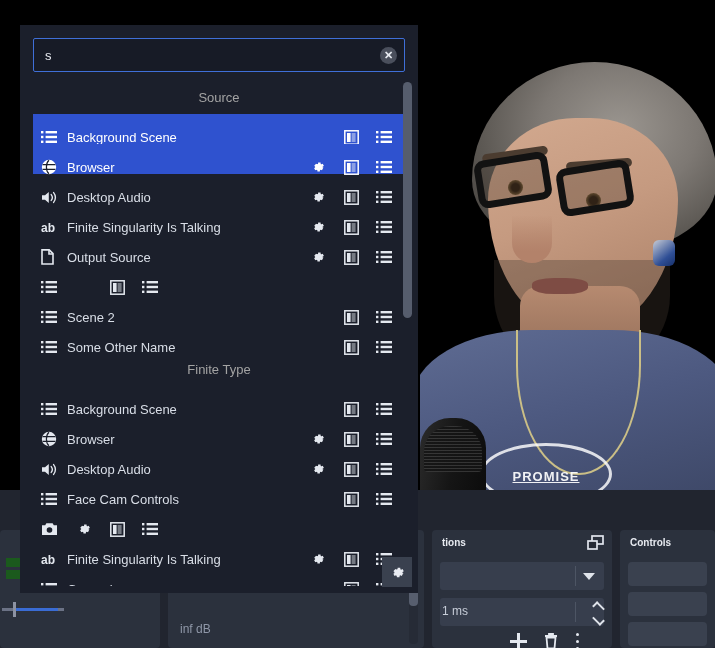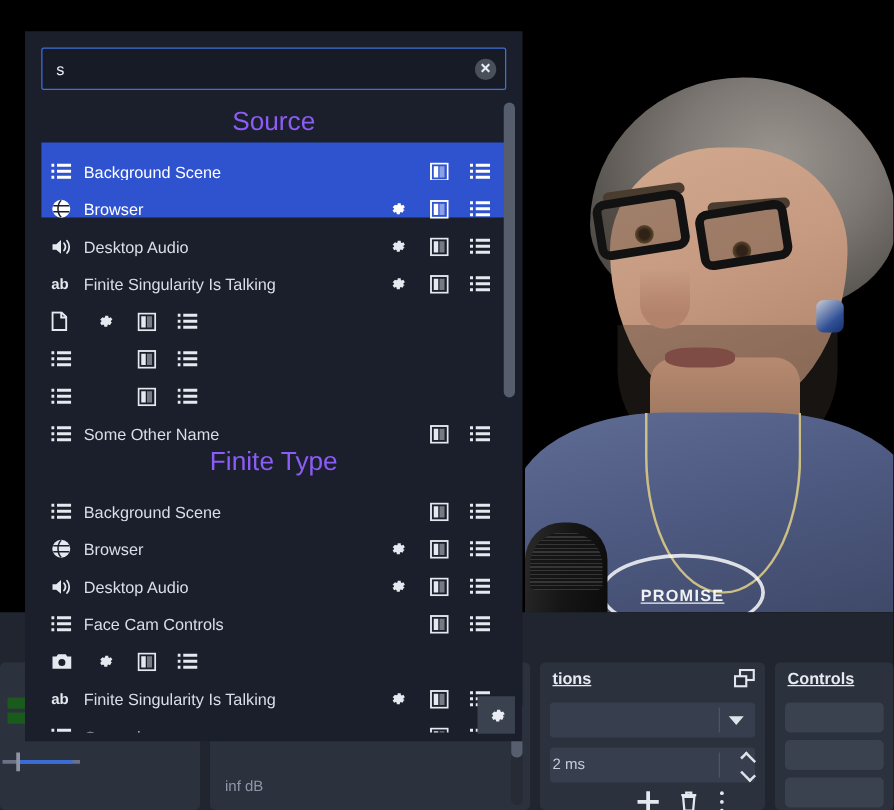--- a/index.html
+++ b/index.html
@@ -185,25 +185,24 @@
     border-radius: 4px;
     height: 118px;
   }
   .dock-title {
     position: absolute;
     top: 0; left: 0; right: 0;
     height: 26px;
     line-height: 26px;
     padding: 0 10px;
     color: #e7eaf0;
-    font-size: 13px;
+    font-size: 10px;
     font-weight: bold;
     white-space: nowrap;
     overflow: hidden;
-    text-decoration: underline;
   }
   .dock-popout {
     position: absolute;
     right: 8px; top: 5px;
     width: 17px; height: 16px;
   }
   .dock-body { position: absolute; top: 26px; left: 0; right: 0; bottom: 0; }
 
   
   #dock-mixer { left: 0; width: 160px; }
@@ -393,22 +392,22 @@
     line-height: 17px;
     text-align: center;
     cursor: pointer;
     font-weight: bold;
   }
 
   .group-head {
     height: 32px;
     line-height: 32px;
     text-align: center;
-    color: #8b5cf6;
-    font-size: 21px;
+    color: #a3a3a3;
+    font-size: 13px;
     font-weight: normal;
   }
 
   .list-scroll {
     position: absolute;
     left: 13px; top: 57px;
     width: 372px; height: 504px;
     overflow: hidden;
   }
 
@@ -550,21 +549,21 @@
           </svg>
         </span>
         <div class="dock-body">
           <div class="combo one">
             <div class="combo-div"></div>
             <div class="combo-arrow"></div>
           </div>
           <div class="combo two">
             <div class="combo-div"></div>
           </div>
-          <div class="ms-text">2 ms</div>
+          <div class="ms-text">1 ms</div>
           <div class="spin-up"></div>
           <div class="spin-down"></div>
           <div class="tool-row">
             <span class="plus-ico"></span>
             <span>
               <svg class="ic" width="16" height="18" viewBox="0 0 16 18" aria-hidden="true">
                 <path d="M2 4h12M6 2h4v2H6z" fill="none" stroke="#e4e8ef" stroke-width="1.8"></path>
                 <path d="M3.5 5.5h9l-1 11h-7z" fill="none" stroke="#e4e8ef" stroke-width="1.8"></path>
               </svg>
             </span>
@@ -739,20 +738,21 @@
             </span>
           </span>
         </div>
         <div class="row">
           <span class="lead">
             <svg class="ic" width="13" height="16" viewBox="0 0 13 16">
               <path d="M1 0.9h7.2L12 4.6V15H1z" fill="none" stroke="#e4e8ef" stroke-width="1.6"></path>
               <path d="M8 1v4h4" fill="none" stroke="#e4e8ef" stroke-width="1.6"></path>
             </svg>
           </span>
+          <span class="label">Output Source</span>
           <span class="acts">
             <span class="act">
               <svg class="ic" width="16" height="16" viewBox="0 0 20 20">
                 <path fill="#e4e8ef" d="M10 6.6a3.4 3.4 0 100 6.8 3.4 3.4 0 000-6.8zm0 5a1.6 1.6 0 110-3.2 1.6 1.6 0 010 3.2z"></path>
                 <path fill="#e4e8ef" d="M17.4 11.4l-1.5-.9a6.3 6.3 0 000-1l1.5-.9-1.5-2.6-1.6.7a6.3 6.3 0 00-.9-.5l-.2-1.7h-3l-.2 1.7a6.3 6.3 0 00-.9.5l-1.6-.7L5.1 8.6l1.5.9a6.3 6.3 0 000 1l-1.5.9 1.5 2.6 1.6-.7c.3.2.6.4.9.5l.2 1.7h3l.2-1.7c.3-.1.6-.3.9-.5l1.6.7 1.4-2.6z"></path>
               </svg>
             </span>
             <span class="act">
               <svg class="ic" width="15" height="15" viewBox="0 0 15 15">
                 <rect x="0.8" y="0.8" width="13.4" height="13.4" fill="none" stroke="#e4e8ef" stroke-width="1.5"></rect>
@@ -813,20 +813,21 @@
           <span class="lead">
             <svg class="ic" width="16" height="14" viewBox="0 0 16 14">
               <rect x="0" y="1" width="2.4" height="2.4" fill="#e4e8ef"></rect>
               <rect x="4.6" y="1" width="11.4" height="2.4" fill="#e4e8ef"></rect>
               <rect x="0" y="5.8" width="2.4" height="2.4" fill="#e4e8ef"></rect>
               <rect x="4.6" y="5.8" width="11.4" height="2.4" fill="#e4e8ef"></rect>
               <rect x="0" y="10.6" width="2.4" height="2.4" fill="#e4e8ef"></rect>
               <rect x="4.6" y="10.6" width="11.4" height="2.4" fill="#e4e8ef"></rect>
             </svg>
           </span>
+          <span class="label">Scene 2</span>
           <span class="acts">
             <span class="act blank">
               <svg class="ic" width="16" height="16" viewBox="0 0 20 20">
                 <path fill="#e4e8ef" d="M10 6.6a3.4 3.4 0 100 6.8 3.4 3.4 0 000-6.8zm0 5a1.6 1.6 0 110-3.2 1.6 1.6 0 010 3.2z"></path>
                 <path fill="#e4e8ef" d="M17.4 11.4l-1.5-.9a6.3 6.3 0 000-1l1.5-.9-1.5-2.6-1.6.7a6.3 6.3 0 00-.9-.5l-.2-1.7h-3l-.2 1.7a6.3 6.3 0 00-.9.5l-1.6-.7L5.1 8.6l1.5.9a6.3 6.3 0 000 1l-1.5.9 1.5 2.6 1.6-.7c.3.2.6.4.9.5l.2 1.7h3l.2-1.7c.3-.1.6-.3.9-.5l1.6.7 1.4-2.6z"></path>
               </svg>
             </span>
             <span class="act">
               <svg class="ic" width="15" height="15" viewBox="0 0 15 15">
                 <rect x="0.8" y="0.8" width="13.4" height="13.4" fill="none" stroke="#e4e8ef" stroke-width="1.5"></rect>

